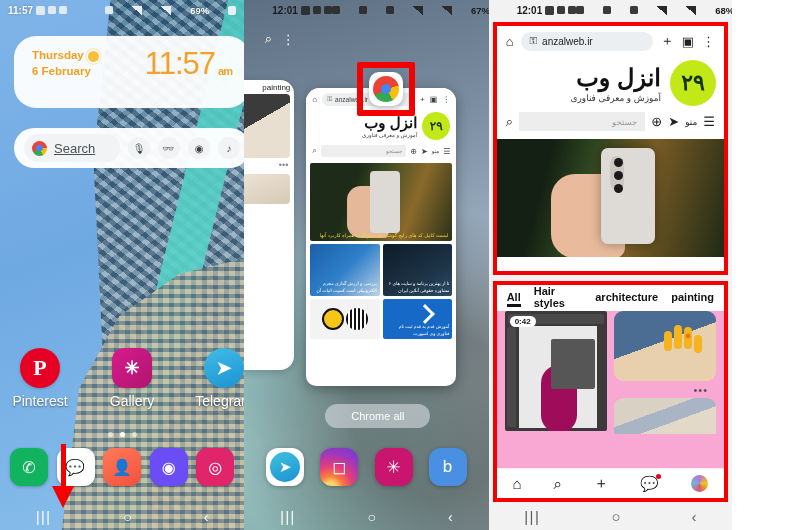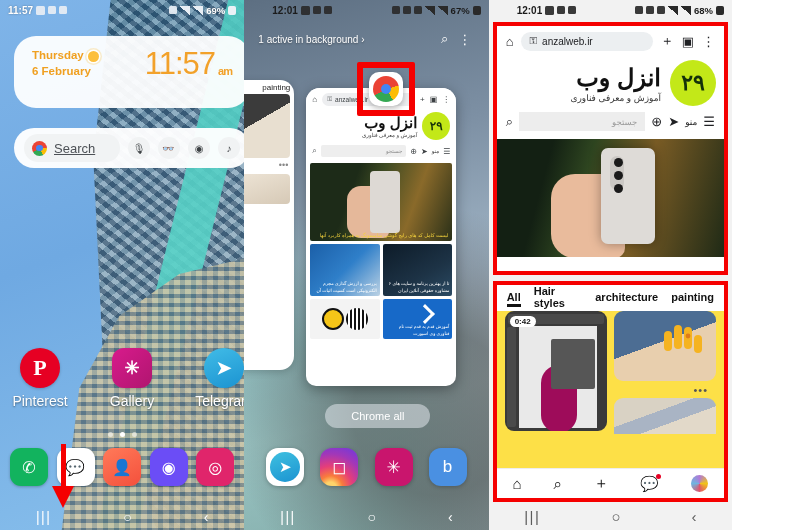--- a/index.html
+++ b/index.html
@@ -44,21 +44,21 @@
     transform: rotate(14deg); opacity:.9;
     border-radius:6px;
   }
   .statusbar {
     position:absolute; top:0; left:0; right:0; height:20px;
     display:flex; align-items:center; justify-content:space-between;
     padding:0 8px; color:#fff; font-size:10px; font-weight:bold;
     text-shadow:0 0 2px rgba(0,0,0,.4);
   }
   .sb-left { display:flex; align-items:center; gap:3px; }
-  .sb-right { display:flex; align-items:center; gap:3px; font-size:9.5px; }
+  .sb-right { display:flex; align-items:center; gap:19px; font-size:9.5px; }
   .sb-ico { width:9px; height:9px; display:inline-block; background:#e8eef4; border-radius:1.5px; opacity:.92; }
   .sb-ico.sm { width:8px; height:8px; }
   .bars { display:inline-block; width:10px; height:9px;
     background: linear-gradient(to top right, transparent 48%, #e8eef4 48%); }
   .batt { display:inline-block; width:8px; height:9px; border:1.2px solid #eaf1f6; border-radius:1.5px; background:#eaf1f6; }
 
   .widget-clock {
     position:absolute; left:14px; top:36px; width:236px; height:72px;
     background:rgba(255,255,255,.94); border-radius:22px;
     display:flex; align-items:center; justify-content:space-between;
@@ -235,27 +235,27 @@
     background: linear-gradient(105deg,#132013 0 22%, #2e4520 38%, #7a5c25 62%, #1f2a16 100%); }
   .ch-img .ph { position:absolute; left:46%; top:8%; width:54px; height:96px; background:#dedbd7;
     border-radius:7px; box-shadow:0 0 12px rgba(0,0,0,.35); }
   .ch-img .cam { position:absolute; left:50%; top:14%; width:14px; height:34px;
     background:#cbc8c4; border-radius:7px; }
   .ch-img .lens { position:absolute; left:51.5%; width:9px; height:9px; border-radius:50%; background:#1a1a1a; }
   .ch-img .hand { position:absolute; left:24%; top:30%; width:74px; height:84px; background:#e9bb9c;
     border-radius:24px 10px 10px 24px; }
 
   .bottom-card { position:absolute; left:4px; right:4px; top:281px; bottom:28px;
-    border:4px solid #f50000; background:#fde047; overflow:hidden; }
+    border:4px solid #f50000; background:#f9a8d4; overflow:hidden; }
   .pin-tabs { height:26px; display:flex; align-items:center; gap:13px; padding:0 10px; background:#fff; }
   .pin-tab { font-size:11px; color:#111; font-weight:bold; position:relative; padding-bottom:3px; }
   .pin-tab.on::after { content:""; position:absolute; left:0; right:0; bottom:-1px; height:2.5px; background:#111; }
   .pin-grid { display:flex; gap:7px; padding:0 8px; }
   .pin-col { flex:1; }
-  .pin-a { height:120px; border-radius:9px; background:#3a3a3a; position:relative; overflow:hidden; }
+  .pin-a { height:120px; border-radius:2px; background:#3a3a3a; position:relative; overflow:hidden; }
   .pin-a .ui-top { position:absolute; left:3px; right:3px; top:3px; height:10px; background:#4a4a4a; border-radius:2px;}
   .pin-a .canvas { position:absolute; left:14px; right:10px; top:15px; bottom:3px; background:#e9e9e9; }
   .pin-a .blob { position:absolute; left:36%; top:45%; width:36px; height:68px; background:#9e0c5a; border-radius:18px; }
   .pin-a .panel-ps { position:absolute; right:12px; top:28px; width:44px; height:50px; background:#565656; border-radius:2px;}
   .pin-a .tools { position:absolute; left:2px; top:16px; width:9px; bottom:4px; background:#4a4a4a; border-radius:2px;}
   .pin-dur { position:absolute; left:5px; top:5px; background:#fff; border-radius:9px;
     font-size:8px; font-weight:bold; padding:1px 5px; color:#111; z-index:3; }
   .pin-b { height:70px; border-radius:9px; overflow:hidden; position:relative;
     background: linear-gradient(160deg,#4c6d93 0 45%, #e8cfae 45%); }
   .pin-b .nails { position:absolute; right:8px; top:12px; width:46px; height:46px; }
@@ -382,21 +382,20 @@
         <span class="sb-ico sm"></span>
         <span class="sb-ico sm"></span>
         <span class="bars"></span>
         <span class="bars"></span>
         <span>67%</span>
         <span class="batt"></span>
       </div>
     </div>
 
     <div class="recents-head">
-      <span class="rh-title">1 active in background ›</span>
       <span class="rh-icon">⌕</span>
       <span class="rh-icon">⋮</span>
     </div>
 
     <div class="card-back">
       <div class="cb-label">painting</div>
       <div class="cb-img"></div>
       <div class="cb-dots">•••</div>
       <div class="cb-img2"></div>
 

